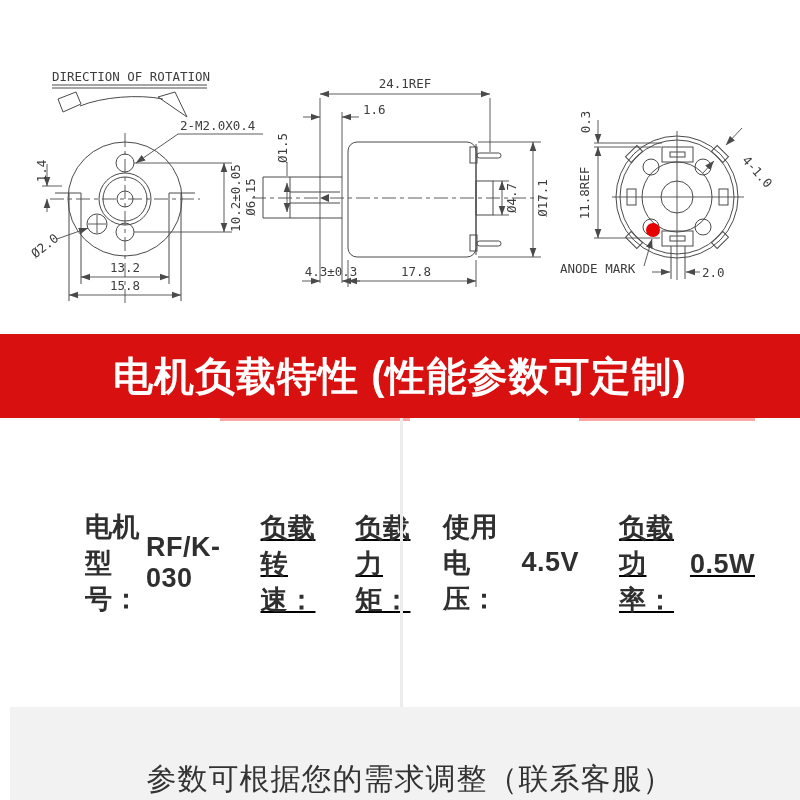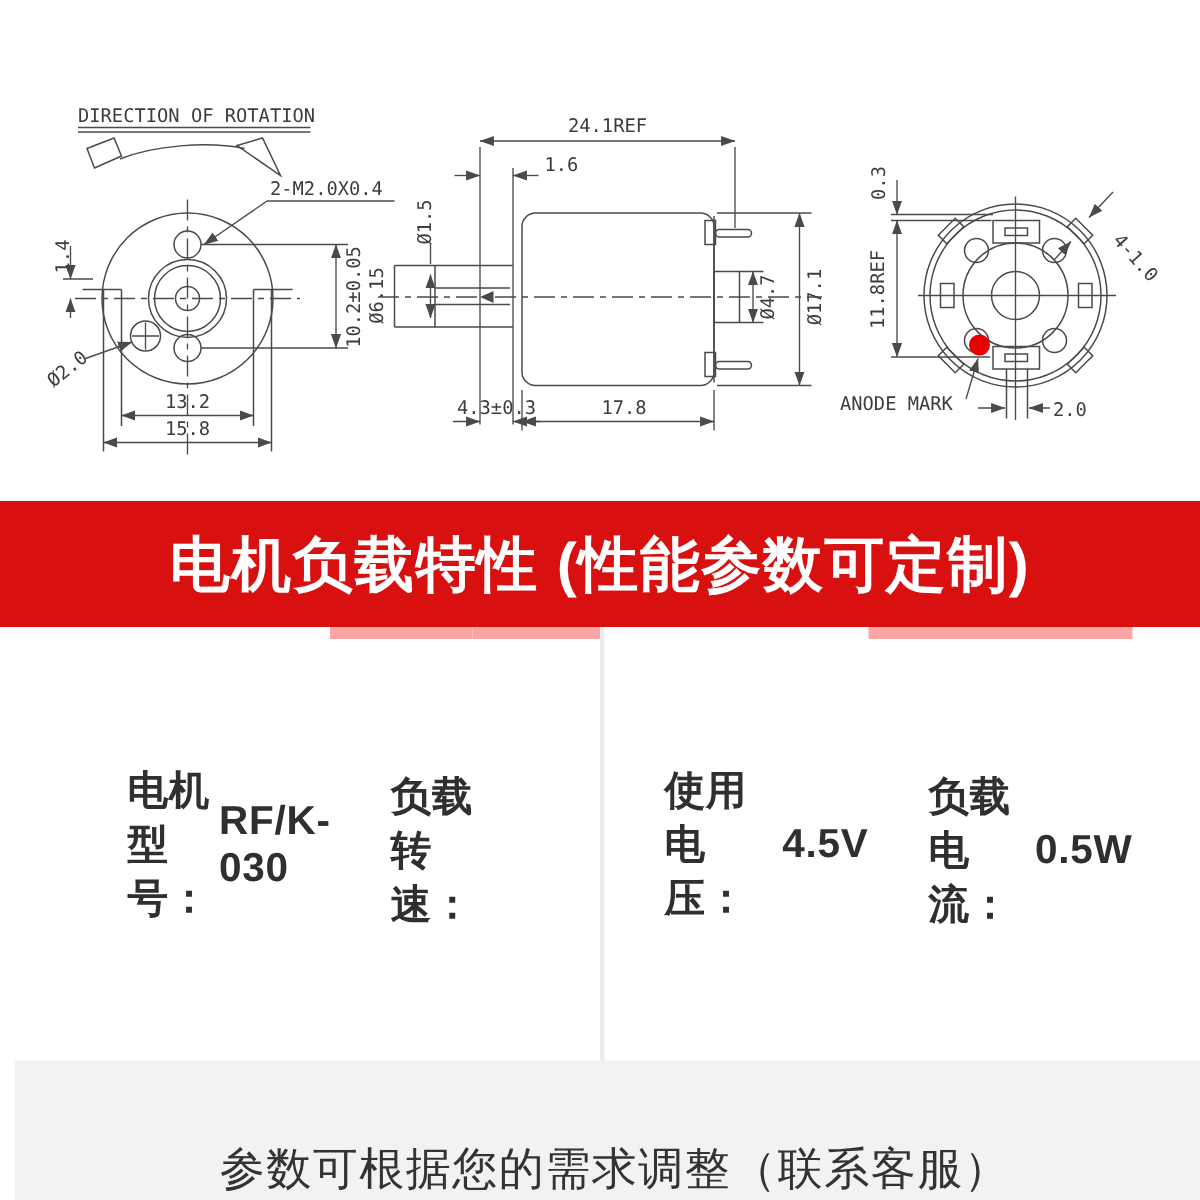--- a/index.html
+++ b/index.html
@@ -18,21 +18,21 @@
           display:flex;align-items:center;justify-content:center;}
   .banner span{color:#ffffff;font-size:40px;font-weight:700;letter-spacing:1px;}
 
   
   .spec-table{position:absolute;top:418px;left:0;width:800px;height:289px;display:flex;}
   .spec-col{display:flex;flex-direction:row;box-sizing:border-box;}
   .spec-col-left{width:355px;margin-left:45px;}
   .v-divider{width:3px;background:#ececec;}
   .spec-col-right{width:352px;margin-right:45px;}
   .spec-row{flex:1;display:flex;align-items:center;}
-  .spec-row + .spec-row{border-top:8px solid #fca5a5;}
+  .spec-row + .spec-row{border-top:3px solid #fca5a5;text-decoration:underline;}
   .spec-col-left .spec-row{padding-left:40px;}
   .spec-col-right .spec-row{padding-left:40px;}
   .spec-label,.spec-value{font-size:27px;font-weight:700;color:#2f2f2f;letter-spacing:0.5px;}
   .spec-value{margin-left:6px;}
 
   
   .footer{position:absolute;top:707px;left:0;width:800px;height:93px;background:#f2f2f2;
           display:flex;align-items:flex-end;justify-content:center;margin-left:10px;}
   .footer span{font-size:30px;color:#333333;font-weight:500;letter-spacing:1px;}
 </style>
@@ -221,30 +221,31 @@
   <div class="spec-table">
     <div class="spec-col spec-col-left">
       <div class="spec-row">
         <span class="spec-label">电机型号：</span>
         <span class="spec-value">RF/K-030</span>
       </div>
       <div class="spec-row">
         <span class="spec-label">负载转速：</span>
       </div>
       <div class="spec-row">
+        <span class="spec-label">负载力矩：</span>
       </div>
     </div>
     <div class="v-divider"></div>
     <div class="spec-col spec-col-right">
       <div class="spec-row">
         <span class="spec-label">使用电压：</span>
         <span class="spec-value">4.5V</span>
       </div>
       <div class="spec-row">
-        <span class="spec-label">负载电流：</span>
+        <span class="spec-label">负载功率：</span>
         <span class="spec-value">0.5W</span>
       </div>
     </div>
   </div>
 
   <div class="footer">
     <span>参数可根据您的需求调整（联系客服）</span>
   </div>
 
 </div>

